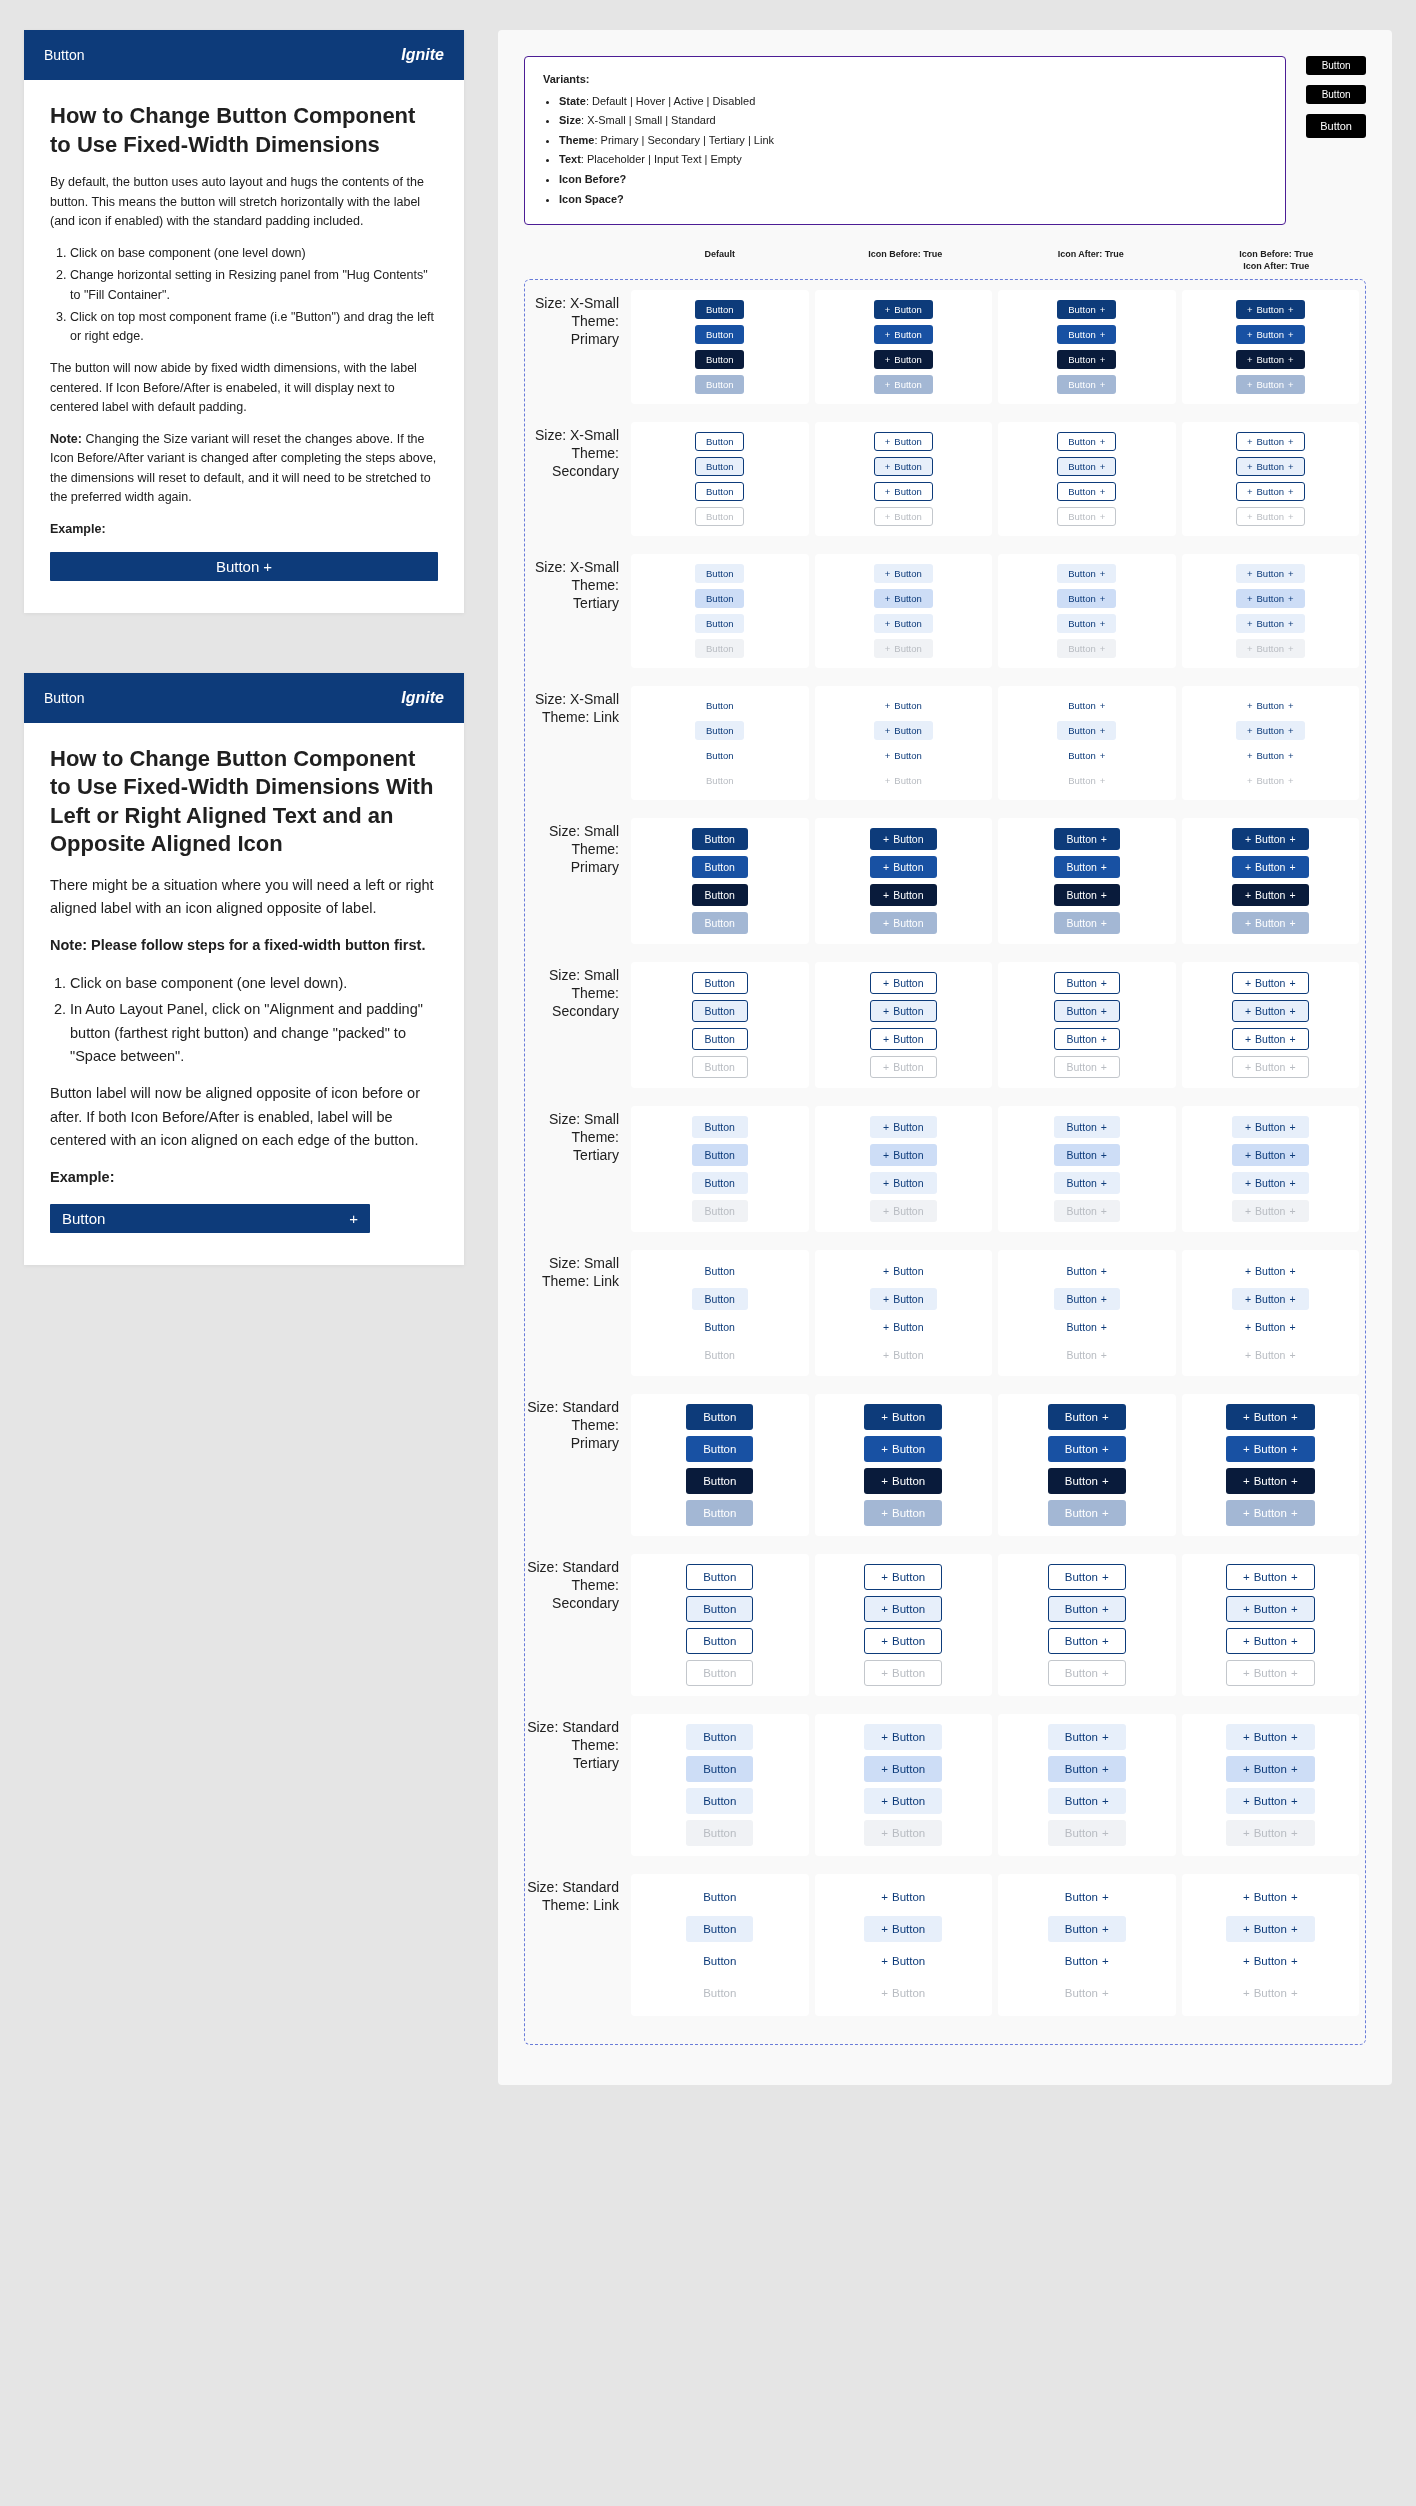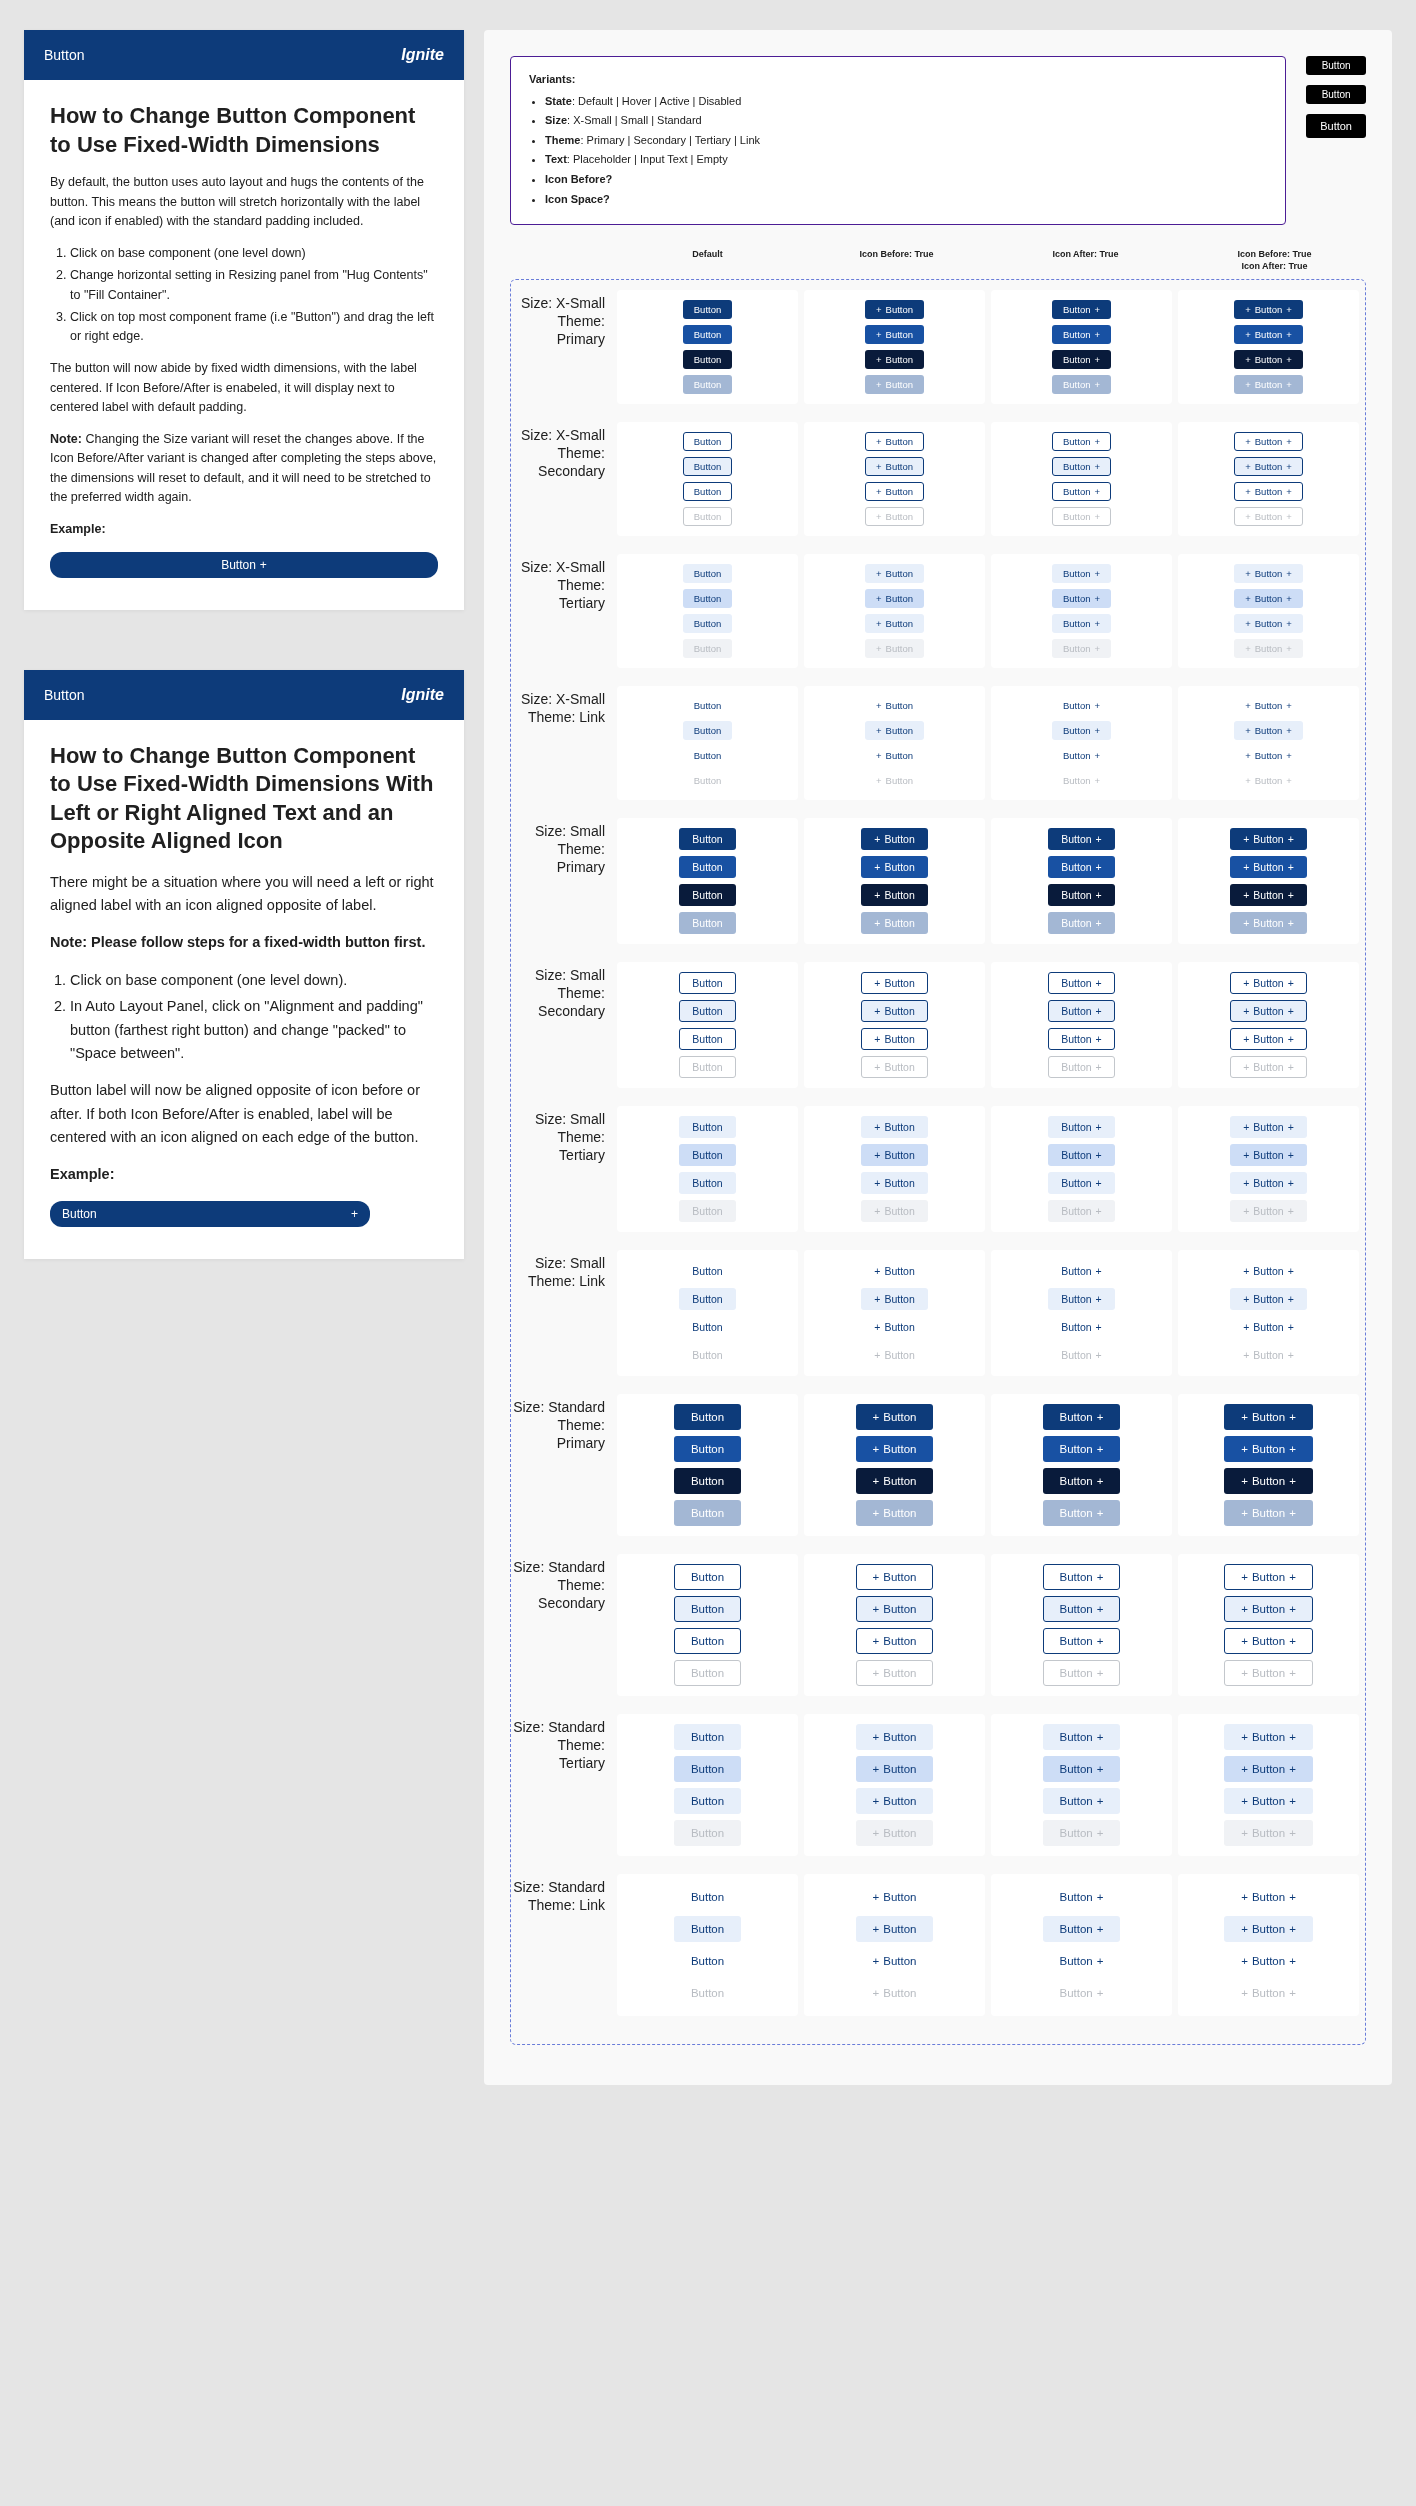--- a/index.html
+++ b/index.html
@@ -25,21 +25,21 @@
   *{box-sizing:border-box;}
   body{
     margin:0;
     background:var(--canvas);
     font-family:-apple-system,BlinkMacSystemFont,"Segoe UI",Arial,sans-serif;
     color:var(--text-main);
     font-size:14px;
   }
   .stage{
     display:flex;
-    gap:20px;
+    gap:34px;
     padding:30px 24px 40px 24px;
     align-items:flex-start;
   }
   
   .docs{
     width:440px;
     flex-shrink:0;
     display:flex;
     flex-direction:column;
     gap:60px;
@@ -62,24 +62,24 @@
   .doc-body h2{font-size:22px;font-weight:700;margin:0 0 14px 0;line-height:1.3;}
   .doc-body p,.doc-body li{font-size:12.5px;line-height:1.55;color:var(--text-main);}
   .doc-body ol{padding-left:20px;margin:10px 0;}
   .doc-body ol li{margin-bottom:3px;}
   .large-text p,.large-text li{font-size:14.5px;line-height:1.6;}
   .large-text h2{font-size:22px;}
   .example-btn{
     margin-top:12px;
     background:var(--primary);
     color:#fff;
-    font-size:12px;
+    font-size:15px;
     padding:6px 0;
     text-align:center;
-    border-radius:12px;
+    border-radius:1px;
   }
   .example-btn .plus{margin-left:4px;}
   .example-btn.left{
     display:flex;justify-content:space-between;align-items:center;
     padding:6px 12px;text-align:left;width:320px;
   }
 
   
   .panel{
     background:var(--panel-bg);

